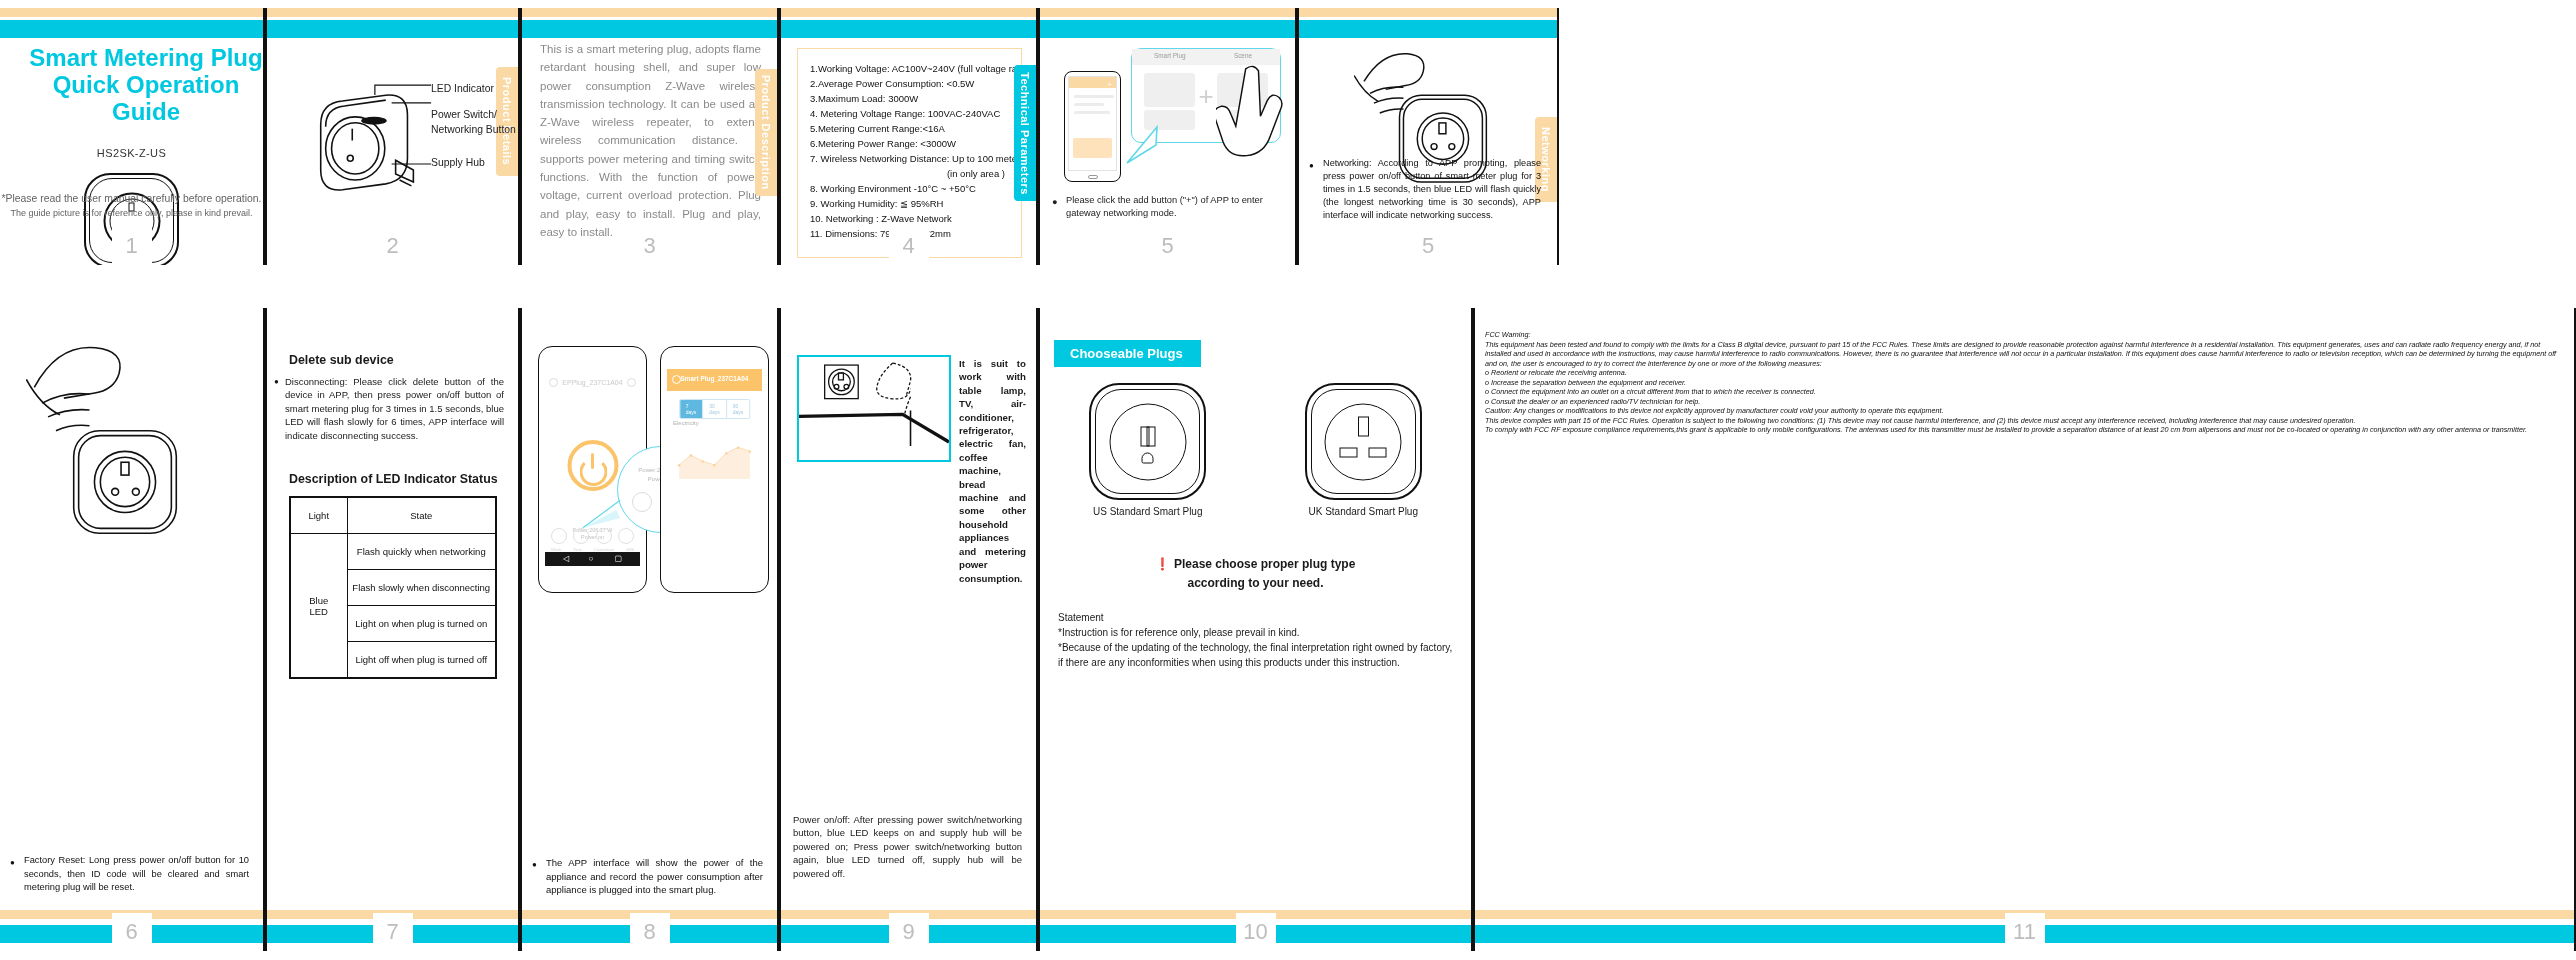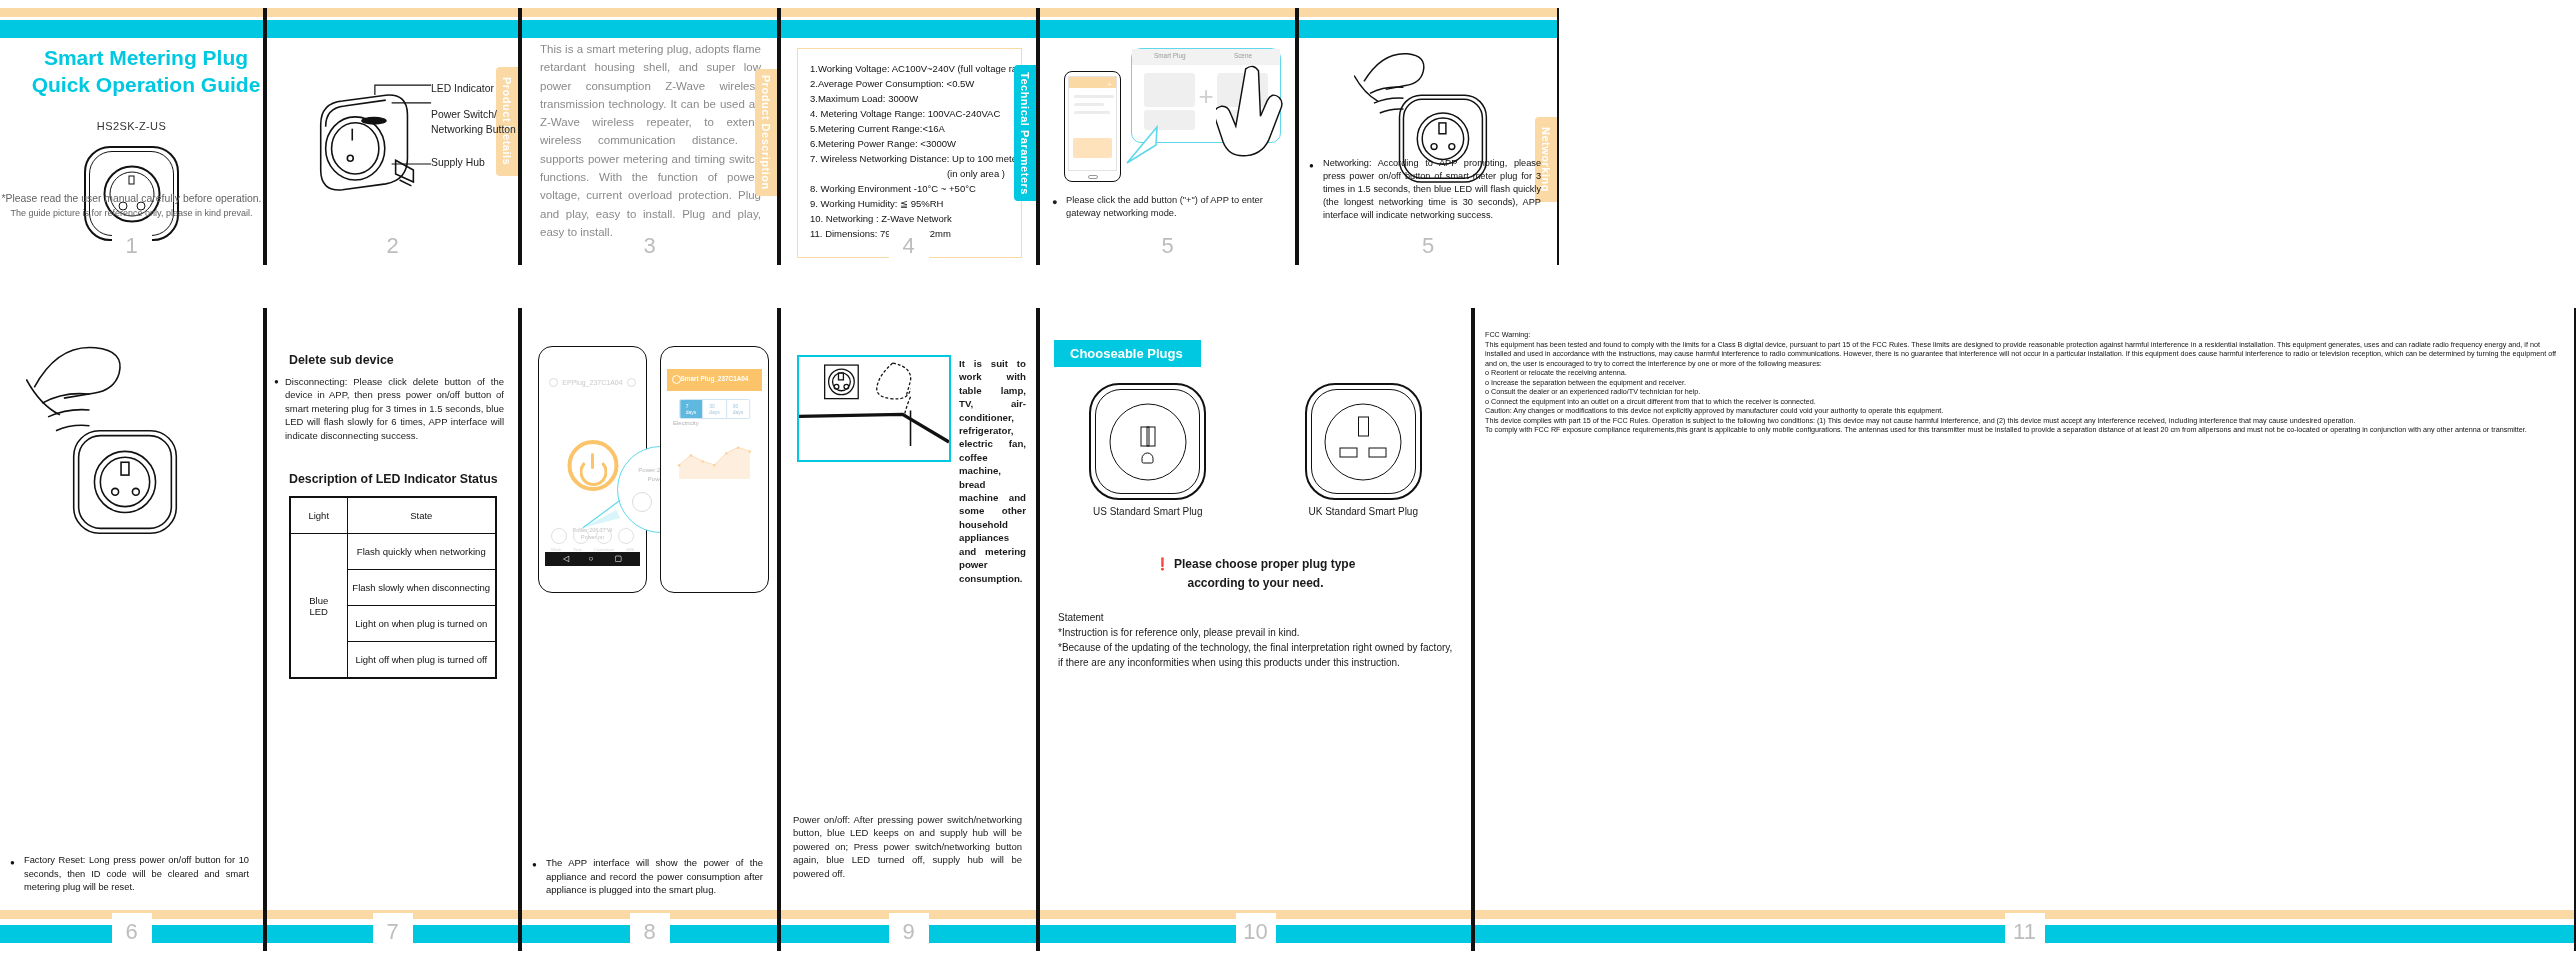--- a/index.html
+++ b/index.html
@@ -55,21 +55,21 @@
     font-size:11px; font-weight:bold; letter-spacing:0.5px;
     display:flex; align-items:center; justify-content:center;
     border-radius:4px 0 0 4px;
     padding:6px 0;
   }
   .vtab.cyan{ background:#00c8e0; }
 
   
   .p1{ width:265px; }
   .p1 .title{
-    text-align:center; color:#00c8e0; font-weight:bold; font-size:21px;
+    text-align:center; color:#00c8e0; font-weight:bold; font-size:24px;
     line-height:27px; margin-top:36px;padding-left:29px;
   }
   .p1 .model{
     text-align:center; color:#333; font-size:11px; margin-top:22px; letter-spacing:0.4px;
   }
   .p1 .note{
     position:absolute; bottom:45px; left:0; right:0; text-align:center;
     color:#636363; font-size:10.4px; line-height:14px;
   }
   .p1 .note .sub{ font-size:9px; }
@@ -234,21 +234,21 @@
   }
   .b5 .choose .warn{ color:#fbd9a5; font-weight:bold; }
   .b5 .stmt{
     position:absolute; left:18px; right:14px; top:302px;
     font-size:10px; line-height:15px;
   }
 
   .b6{ width:auto; flex:1; }
   .b6 .fcc{
     position:absolute; left:10px; right:8px; top:22px;
-    font-size:7.2px; line-height:9.5px; color:#111; text-align:left;
+    font-size:7.2px; line-height:9.5px; color:#111; text-align:left;font-style:italic;
   }
   .b6 .fcc p{ margin:0; }
 
   
   .plug-us,.plug-uk{ position:relative; width:117px; height:117px; border:2px solid #111; border-radius:30px; }
   .plug-us:before,.plug-uk:before{ content:""; position:absolute; inset:4px; border:1.4px solid #111; border-radius:26px; }
   .plug-us .circ,.plug-uk .circ{ position:absolute; width:77px; height:77px; left:50%; top:50%; transform:translate(-50%,-50%); border:1.8px solid #111; border-radius:50%; }
   .pin{ position:absolute; border:1.5px solid #111; }
   .us-l{ width:9px; height:20px; left:30px; top:22px; }
   .us-r{ width:9px; height:20px; right:30px; top:22px; }
@@ -677,22 +677,22 @@
 
     <div class="panel b6 bot-bands">
       <div class="band-orange"></div>
       <div class="band-cyan"></div>
 
       <div class="fcc">
         <p>FCC Warning:</p>
         <p>This equipment has been tested and found to comply with the limits for a Class B digital device, pursuant to part 15 of the FCC Rules. These limits are designed to provide reasonable protection against harmful interference in a residential installation. This equipment generates, uses and can radiate radio frequency energy and, if not installed and used in accordance with the instructions, may cause harmful interference to radio communications. However, there is no guarantee that interference will not occur in a particular installation. If this equipment does cause harmful interference to radio or television reception, which can be determined by turning the equipment off and on, the user is encouraged to try to correct the interference by one or more of the following measures:</p>
         <p>o Reorient or relocate the receiving antenna.</p>
         <p>o Increase the separation between the equipment and receiver.</p>
+        <p>o Connect the equipment into an outlet on a circuit different from that to which the receiver is connected.</p>
         <p>o Consult the dealer or an  experienced radio/TV technician for help.</p>
-        <p>o Connect the equipment into an outlet on a circuit different from that to which the receiver is connected.</p>
         <p>Caution: Any changes or modifications to this device not explicitly approved by manufacturer could void your authority to operate this equipment.</p>
         <p>This device complies with part 15 of the FCC Rules. Operation is subject to the following two conditions: (1) This device may not cause harmful interference, and (2) this device must accept any interference received, including interference that may cause undesired operation.</p>
         <p>To comply with FCC RF exposure compliance requirements,this grant is applicable to only mobile configurations. The antennas used for this transmitter must be installed to provide a separation distance of at least 20 cm from allpersons and must not be co-located or operating in conjunction with any other antenna or transmitter.</p>
       </div>
 
       <div class="pagenum">11</div>
     </div>
 
   </div>
 </div>

